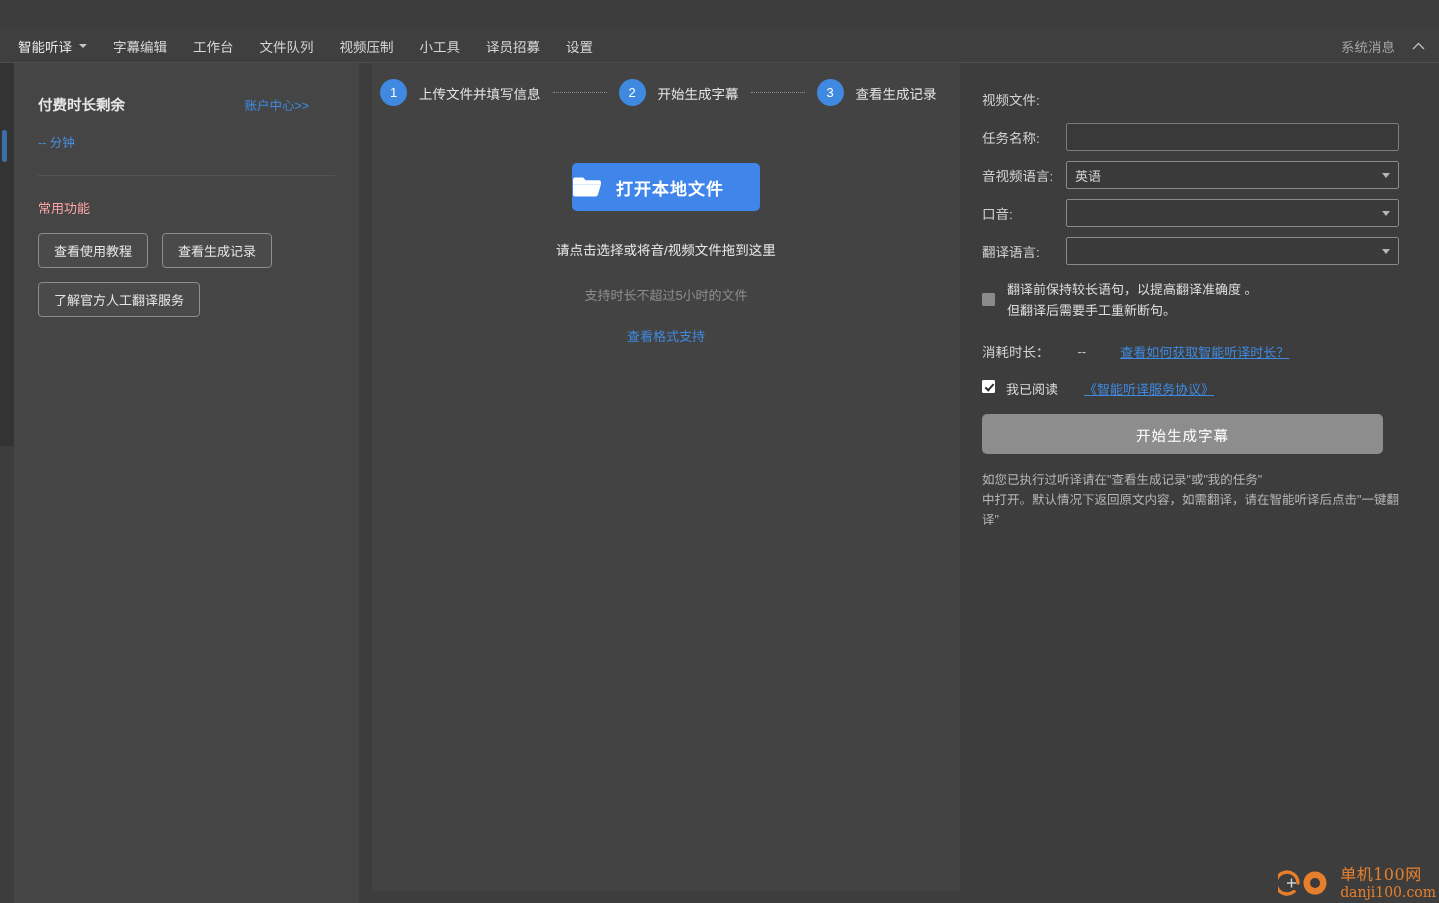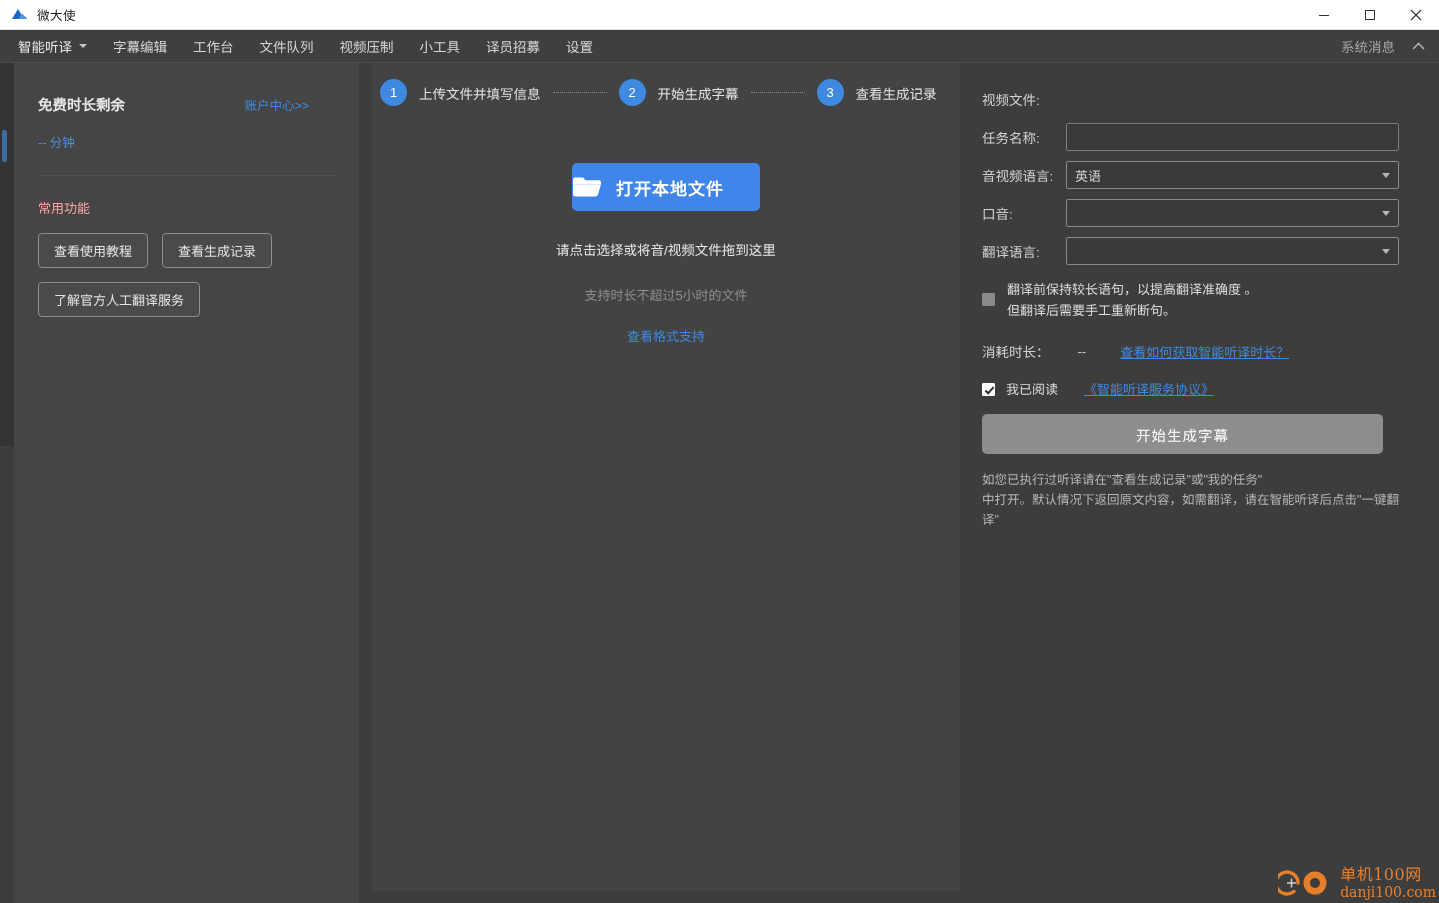--- a/index.html
+++ b/index.html
@@ -189,21 +189,21 @@
   }
   .cbtext { margin-left: 12px; font-size: 13px; color: #dcdcdc; line-height: 21px; }
 
   .consume-row { display: flex; align-items: center; margin-top: 20px; }
   .consume-label { font-size: 13.5px; color: #d2d2d2; }
   .consume-val { margin-left: 28px; font-size: 13px; color: #cfcfcf; }
   .consume-link {
     margin-left: 34px; font-size: 13px; color: #3f8ae0;
     text-decoration: underline; cursor: pointer;
   }
-  .agree-row { display: flex; align-items: center; margin-top: 18px; }
+  .agree-row { display: flex; margin-top: 18px; }
   .agree-txt { margin-left: 11px; font-size: 13px; color: #dcdcdc; }
   .agree-link {
     margin-left: 26px; font-size: 13px; color: #3f8ae0;
     text-decoration: underline; cursor: pointer;
   }
 
   .submit-btn {
     margin-top: 16px; width: 401px; height: 40px; border-radius: 5px;
     background: #8d8d8d; border: none; color: #ffffff; font-size: 14.5px;
     font-family: inherit; cursor: pointer; display:flex; align-items:center;
@@ -218,43 +218,20 @@
   }
   .wm-text { margin-left: 4px; line-height: 1; }
   .wm-l1 { font-size: 16px; color: #f0832c; font-family: "DejaVu Serif", serif; letter-spacing:.5px;}
   .wm-l2 { font-size: 14px; color: #f0832c; font-family: "DejaVu Serif", serif; margin-top: 2px; }
 </style>
 </head>
 <body>
 
 <div id="app">
 
-  <div class="titlebar">
-    <svg class="tb-icon" viewBox="0 0 18 18">
-      <path d="M1 13 L7 3 L11 9.5 L8 13 Z" fill="#1e63c8"></path>
-      <path d="M7.5 13 L11.2 7.6 L16.5 13 Z" fill="#4a9ae8"></path>
-    </svg>
-    <span class="tb-title">微大使</span>
-    <span class="tb-spacer"></span>
-    <div class="win-btn">
-      <svg width="12" height="12" viewBox="0 0 12 12">
-        <rect x="1" y="6" width="10" height="1" fill="#333"></rect>
-      </svg>
-    </div>
-    <div class="win-btn">
-      <svg width="12" height="12" viewBox="0 0 12 12">
-        <rect x="1.5" y="1.5" width="9" height="9" fill="none" stroke="#333" stroke-width="1"></rect>
-      </svg>
-    </div>
-    <div class="win-btn close">
-      <svg width="12" height="12" viewBox="0 0 12 12">
-        <path d="M1 1 L11 11 M11 1 L1 11" stroke="#333" stroke-width="1.1" fill="none"></path>
-      </svg>
-    </div>
-  </div>
 
   <div class="menubar">
     <div class="menu-item">
       <span>智能听译</span>
       <span class="menu-caret"></span>
     </div>
     <div class="menu-item">
       <span>字幕编辑</span>
     </div>
     <div class="menu-item">
@@ -285,21 +262,21 @@
   </div>
 
   <div class="rail">
     <div class="rail-thumb"></div>
   </div>
 
   <div class="sidebar">
 
 
     <div class="quota-head">
-      <span class="quota-title">免费时长剩余</span>
+      <span class="quota-title">付费时长剩余</span>
       <span class="quota-link">账户中心&gt;&gt;</span>
     </div>
 
     <div class="quota-big">-- 分钟</div>
 
 
     <div class="divider"></div>
 
     <div class="fn-title">常用功能</div>
     <div class="fn-btns">

